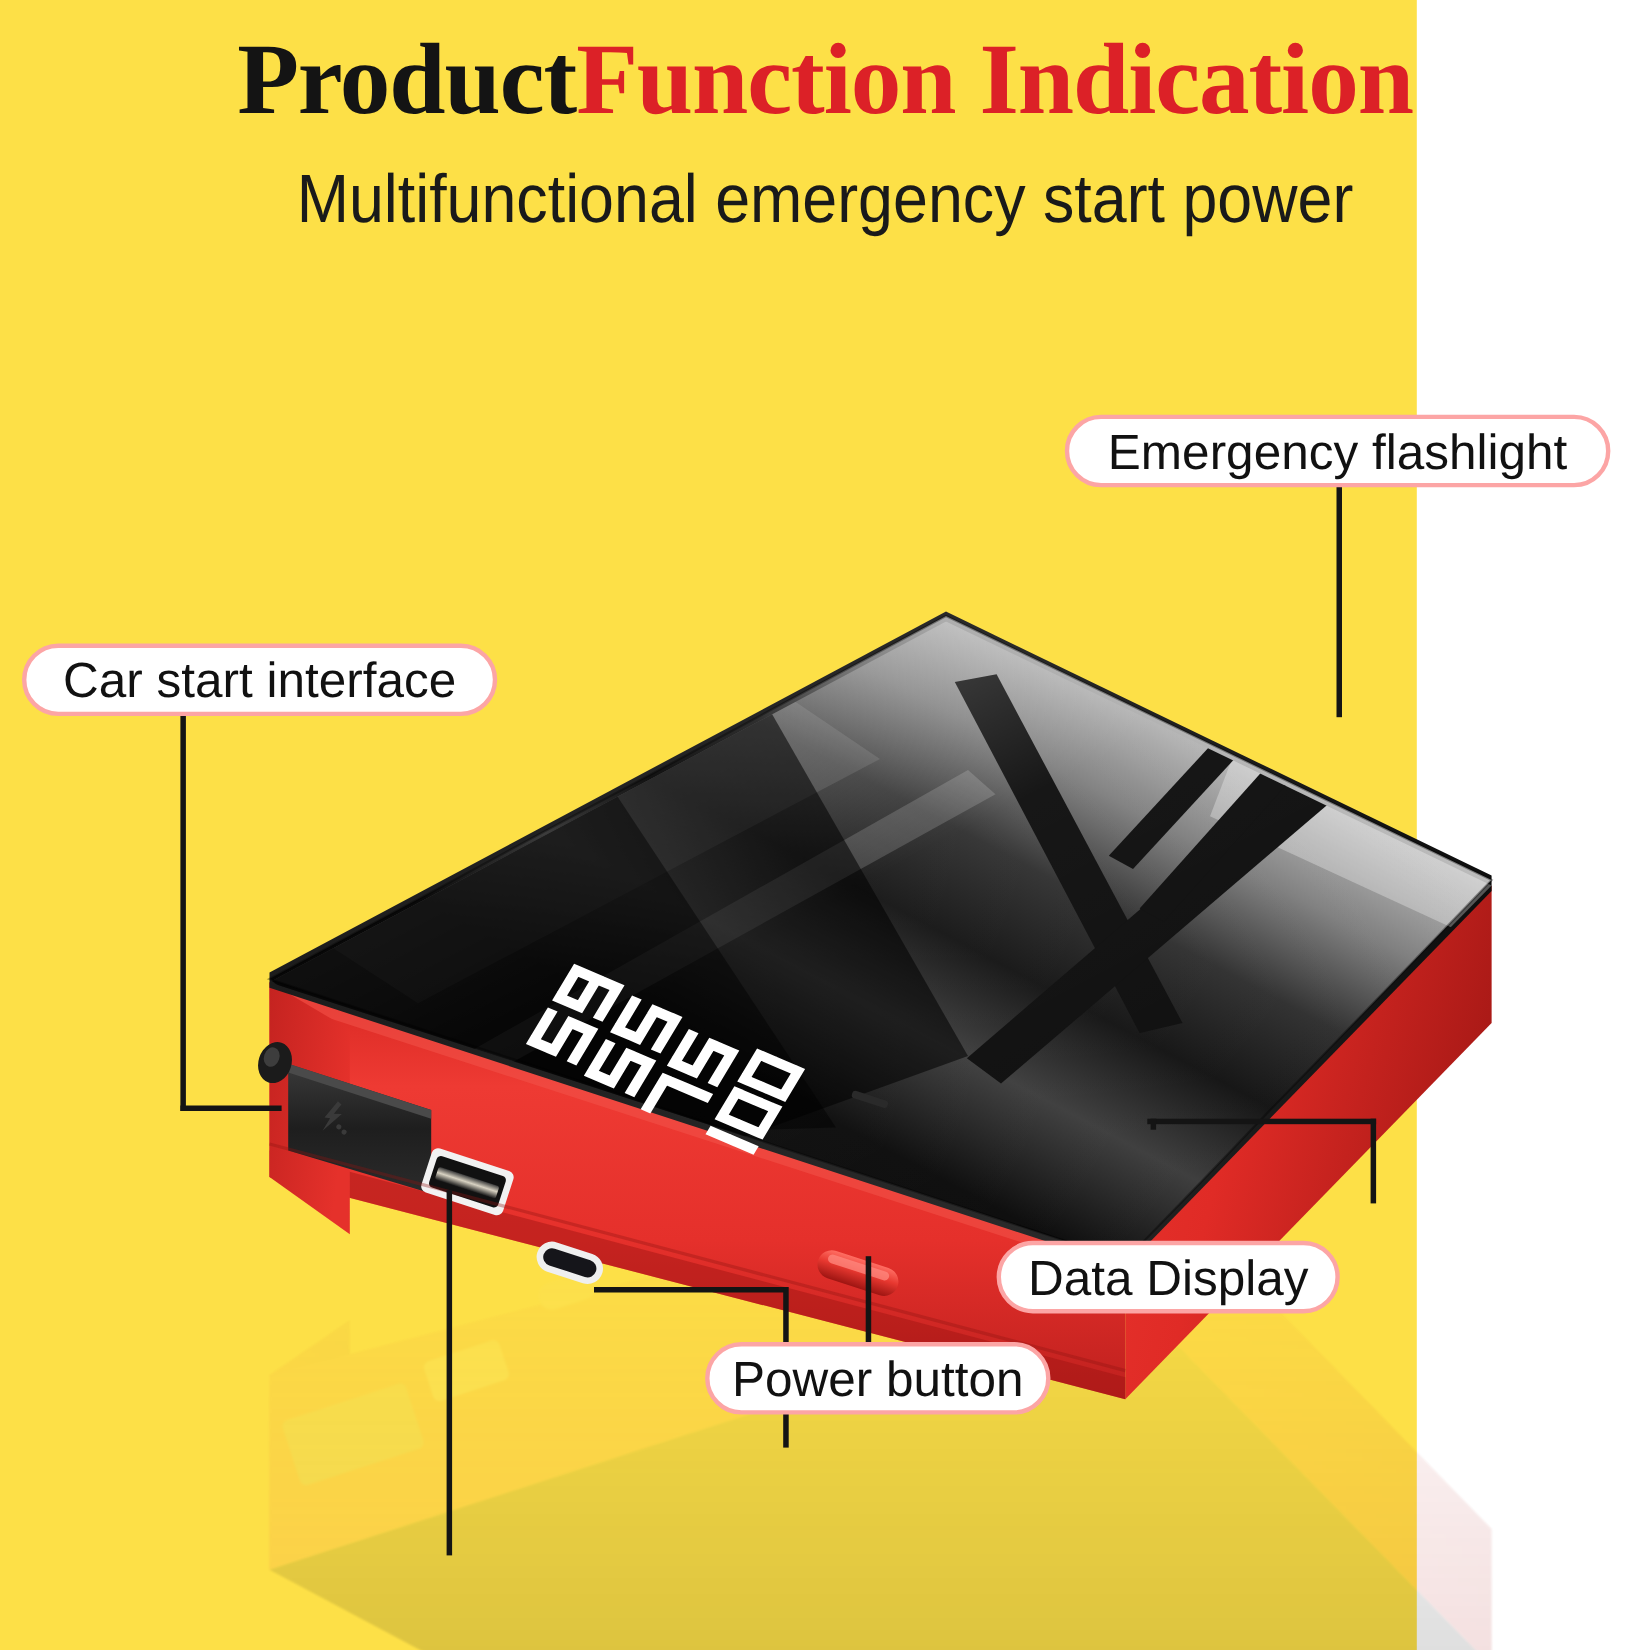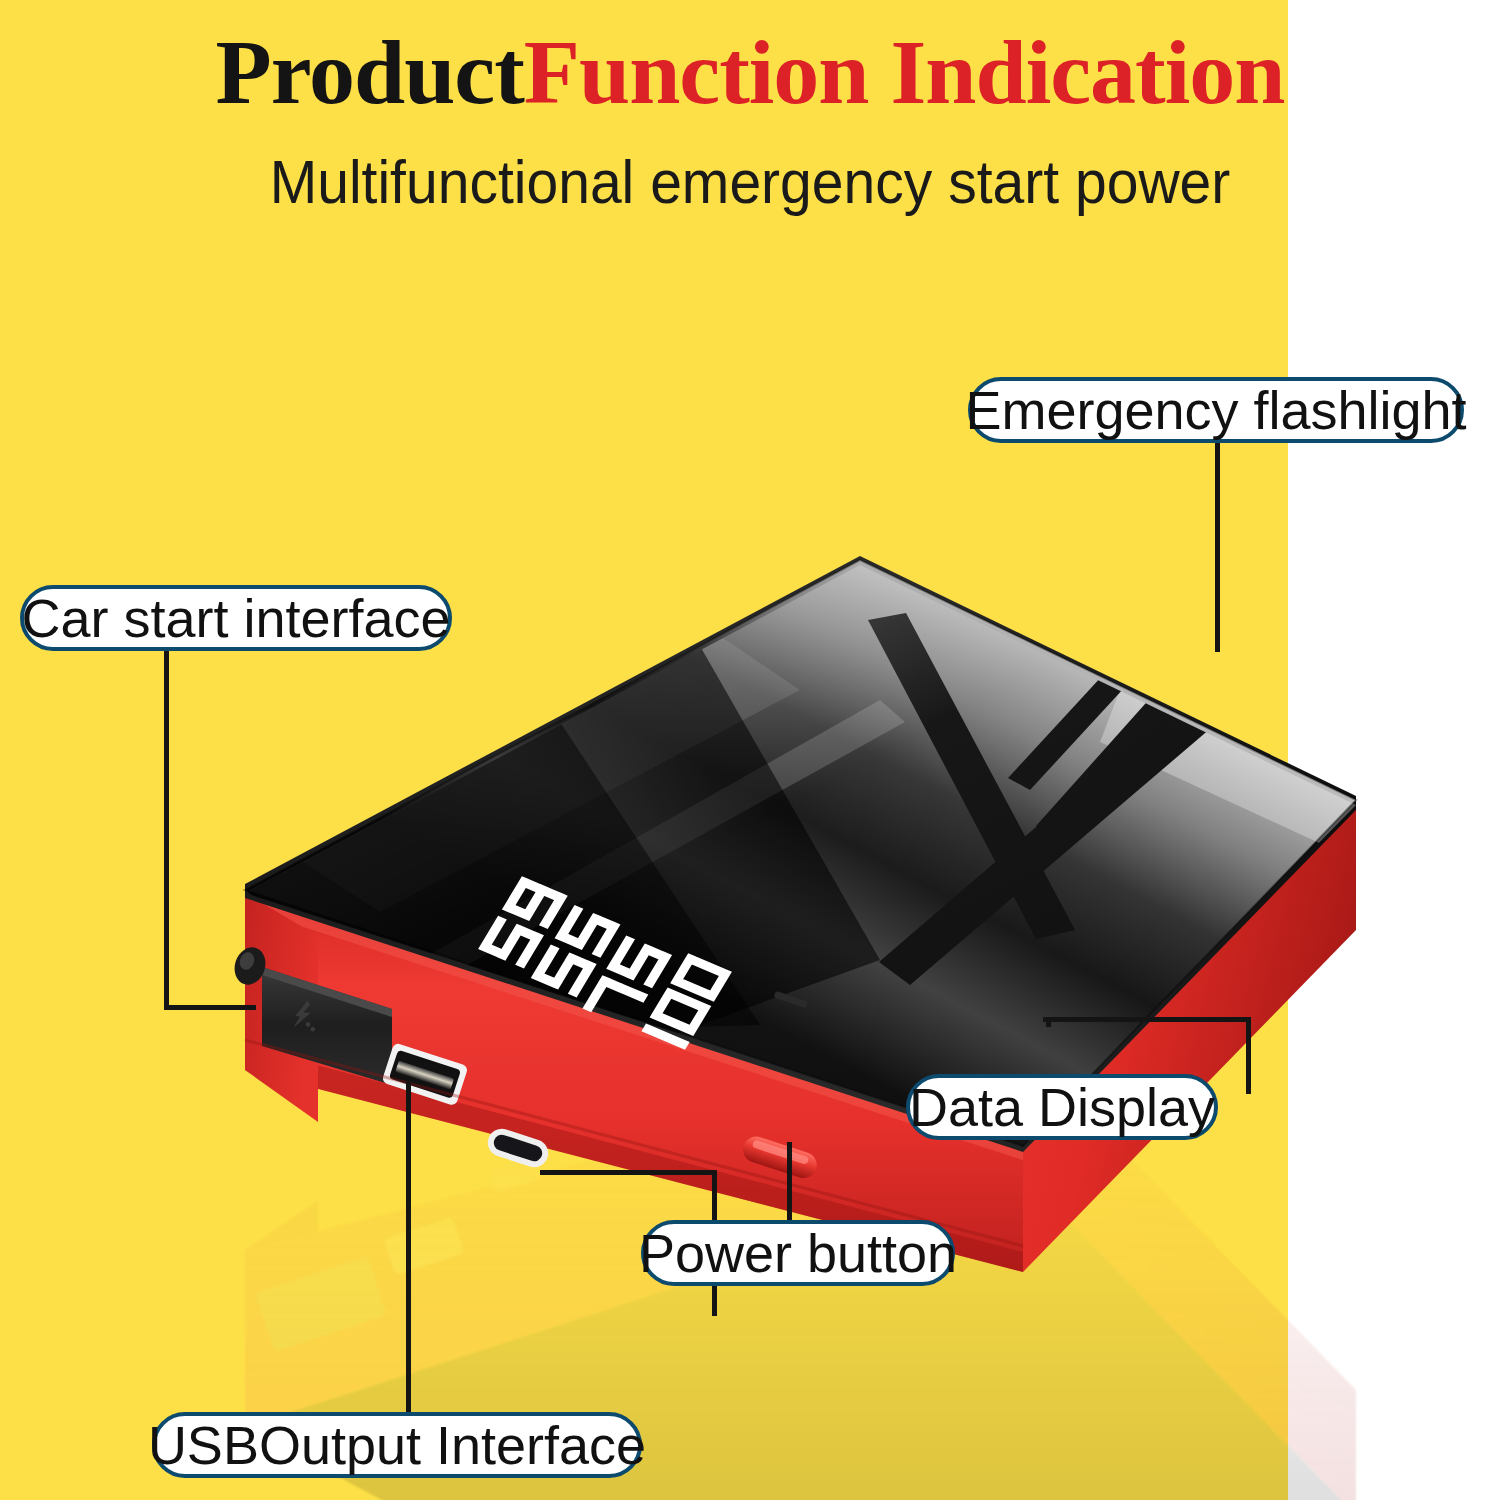--- a/index.html
+++ b/index.html
@@ -24,25 +24,25 @@
     position:absolute;left:0;top:146px;width:1500px;text-align:center;
     font-family:"Liberation Sans", sans-serif;
     font-weight:400;font-size:62px;color:#1a1a1a;white-space:nowrap;
     transform:scaleX(.92);
   }
 
   
   .pill{
     position:absolute;
     background:#ffffff;
-    border:4px solid #0c4a6e;
+    border:4px solid #fca5a5;
     border-radius:40px;
     color:#111;
     font-family:"Liberation Sans", sans-serif;
-    font-size:54px;
+    font-size:45px;
     line-height:1;
     white-space:nowrap;
     display:flex;align-items:center;justify-content:center;
     box-sizing:border-box;
     z-index:40;
   }
 
   
   .lead{position:absolute;background:#141414;z-index:30;}
   .lead.v{width:5px;}
@@ -290,26 +290,23 @@
   <div class="lead v" style="left:406px; top:1082px; height:332px;"></div>
 
   <div class="pill" style="left:968px; top:377px; width:496px; height:66px;">
     <span>Emergency flashlight</span>
   </div>
 
   <div class="pill" style="left:20px; top:585px; width:432px; height:66px;text-align:right;">
     <span>Car start interface</span>
   </div>
 
-  <div class="pill" style="left:906px; top:1074px; width:312px; height:66px;">
+  <div class="pill" style="left:906px; top:1128px; width:312px; height:66px;">
     <span>Data Display</span>
   </div>
 
   <div class="pill" style="left:641px; top:1220px; width:314px; height:66px;">
     <span>Power button</span>
   </div>
 
 
-  <div class="pill" style="left:152px; top:1412px; width:490px; height:66px;">
-    <span>USBOutput Interface</span>
-  </div>
 
 </div>
 
 </body></html>

